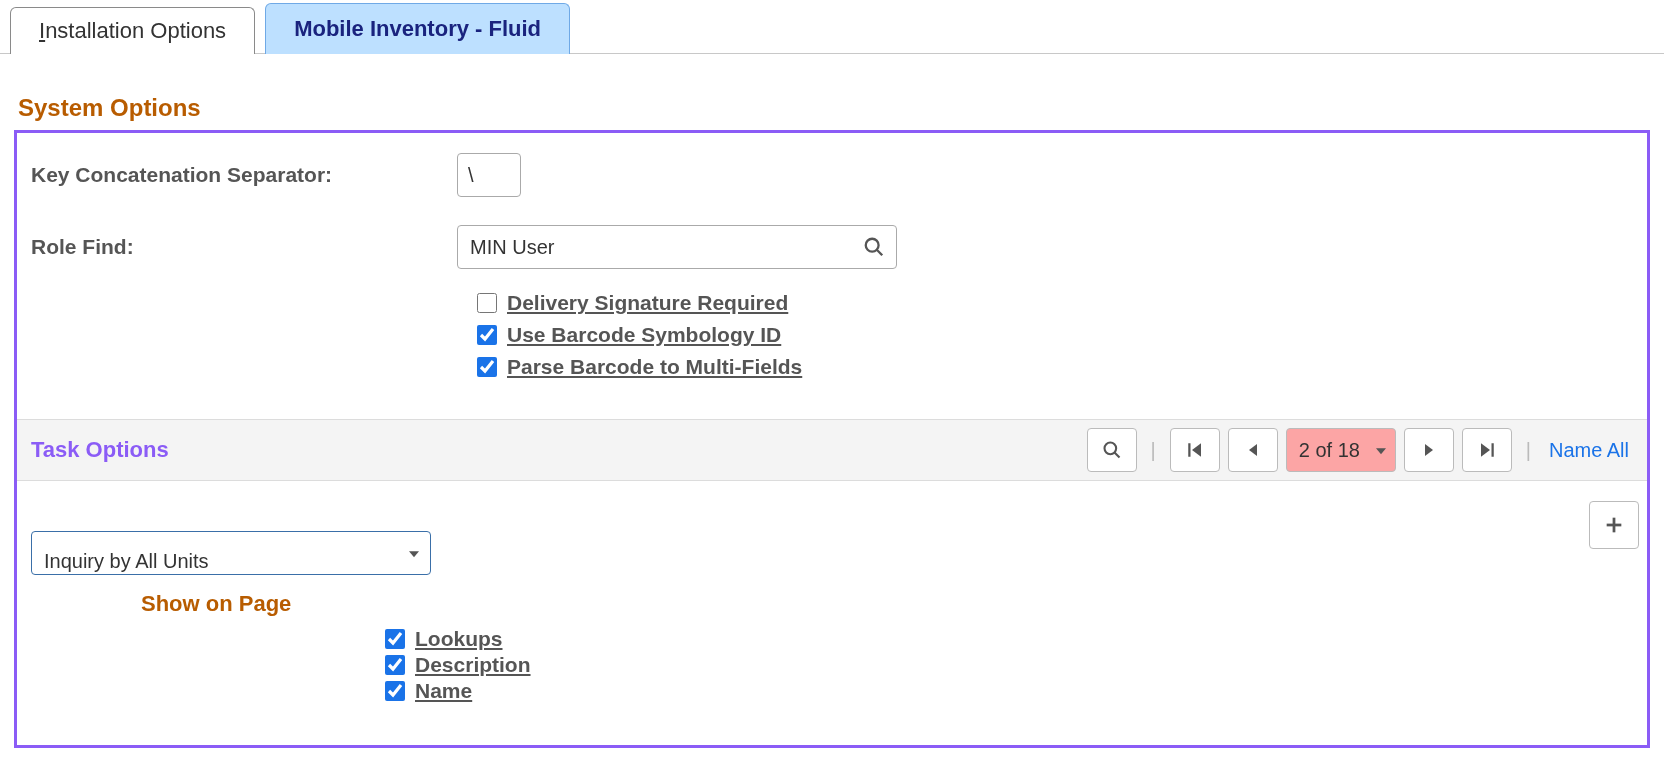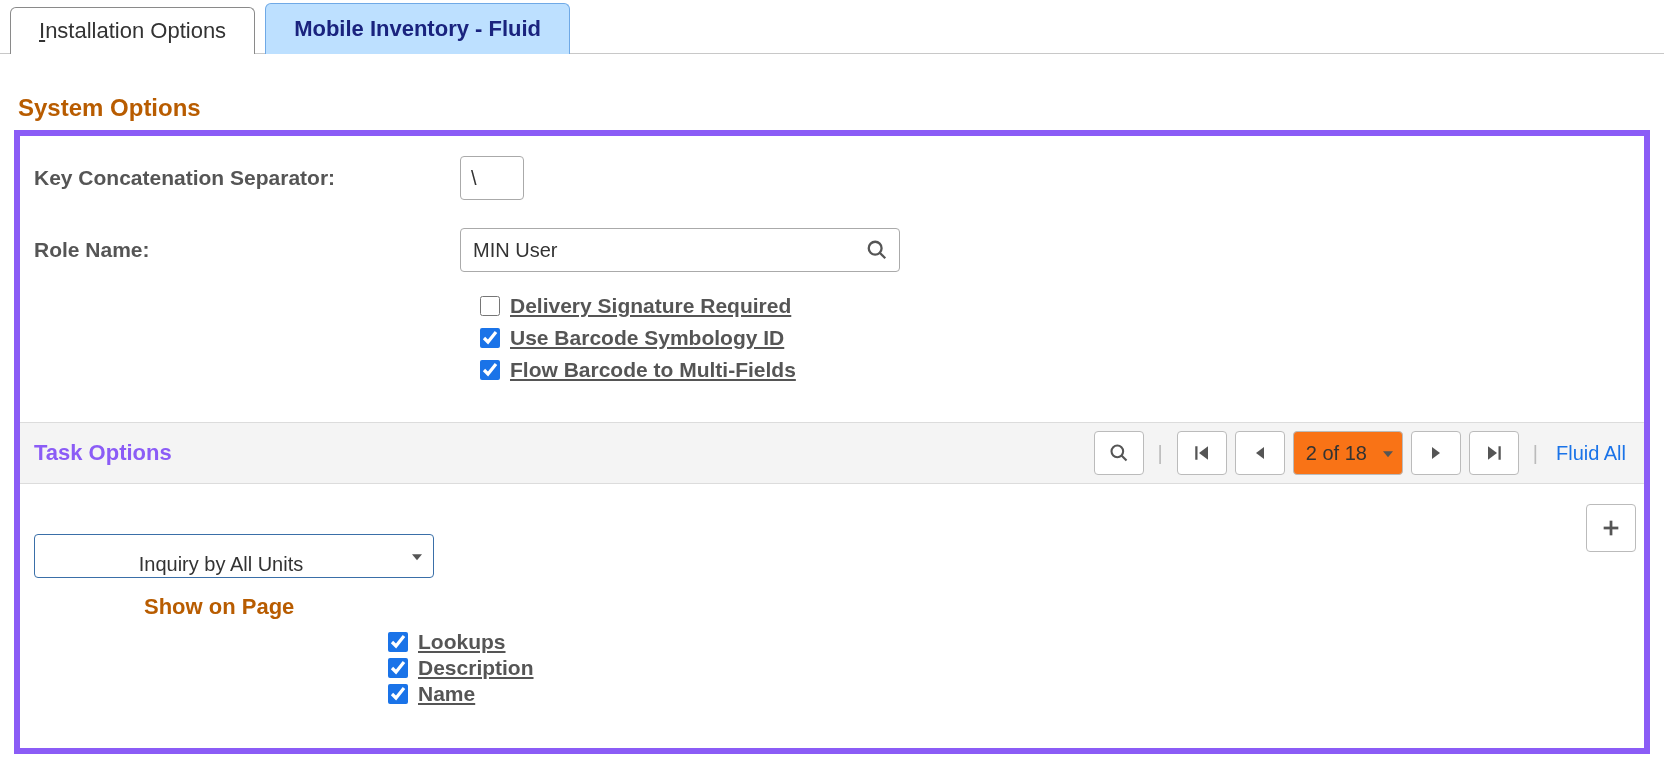--- a/index.html
+++ b/index.html
@@ -62,21 +62,21 @@
   }
   
   .section-title {
     font-size: 24px;
     font-weight: bold;
     color: #b85c00;
     margin: 40px 0 8px 18px;
   }
   
   .section-box {
-    border: 6px solid #8b5cf6;
+    border: 3px solid #8b5cf6;
     margin: 0 14px;
   }
   .field-row {
     display: flex;
     align-items: center;
     margin: 20px 0 0 0;
   }
   .field-label {
     font-size: 21px;
     font-weight: bold;
@@ -166,21 +166,21 @@
     justify-content: center;
     color: #555;
     cursor: pointer;
   }
   .pg-select {
     height: 44px;
     border: 1px solid #bbb;
     border-radius: 4px;
     font-size: 20px;
     padding: 0 34px 0 12px;
-    background: #f97316;
+    background: #fca5a5;
     -webkit-appearance: none;
     -moz-appearance: none;
     appearance: none;
     color: #333;
   }
   .pg-select-wrap {
     position: relative;
     display: inline-block;
   }
   .pg-select-wrap::after {
@@ -249,21 +249,20 @@
     height: 44px;
     border: 1px solid #3a6fa8;
     border-radius: 4px;
     font-size: 20px;
     padding: 15px 38px 0 12px;
     background: #fff;
     -webkit-appearance: none;
     -moz-appearance: none;
     appearance: none;
     color: #333;
-    text-align: center;
   }
   .tf-select-wrap::after {
     content: "";
     position: absolute;
     right: 12px;
     top: 50%;
     transform: translateY(-30%);
     border-left: 5px solid transparent;
     border-right: 5px solid transparent;
     border-top: 6px solid #555;
@@ -300,21 +299,21 @@
   <div class="section-title">System Options</div>
 
   <div class="section-box">
 
     <div class="field-row">
       <div class="field-label">Key Concatenation Separator:</div>
       <input class="short-input" type="text" value="\" style="">
     </div>
 
     <div class="field-row" style="margin-top:28px;">
-      <div class="field-label">Role Name:</div>
+      <div class="field-label">Role Find:</div>
       <div class="lookup-wrap">
         <input class="lookup-input" type="text" value="MIN User" style="">
         <span class="lookup-icon">
           <svg width="22" height="22" viewBox="0 0 24 24" fill="none" stroke="#555" stroke-width="2.5">
             <circle cx="10" cy="10" r="7"></circle>
             <line x1="21" y1="21" x2="15" y2="15"></line>
           </svg>
         </span>
       </div>
     </div>
@@ -323,21 +322,21 @@
       <label class="check-row">
         <input type="checkbox" style="">
         <span>Delivery Signature Required</span>
       </label>
       <label class="check-row">
         <input type="checkbox" checked="" style="">
         <span>Use Barcode Symbology ID</span>
       </label>
       <label class="check-row">
         <input type="checkbox" checked="" style="">
-        <span>Flow Barcode to Multi-Fields</span>
+        <span>Parse Barcode to Multi-Fields</span>
       </label>
     </div>
 
     <div class="taskopts-bar">
       <div class="taskopts-title">Task Options</div>
       <div class="taskopts-ctrls">
         <span class="pgbtn">
           <svg width="20" height="20" viewBox="0 0 24 24" fill="none" stroke="#555" stroke-width="2.5">
             <circle cx="10" cy="10" r="7"></circle>
             <line x1="21" y1="21" x2="15" y2="15"></line>
@@ -365,21 +364,21 @@
             <polygon points="6,3 6,21 18,12"></polygon>
           </svg>
         </span>
         <span class="pgbtn">
           <svg width="18" height="18" viewBox="0 0 24 24" fill="#555">
             <polygon points="4,3 4,21 16,12"></polygon>
             <rect x="18" y="3" width="3" height="18"></rect>
           </svg>
         </span>
         <span class="sep">|</span>
-        <span class="viewall">Fluid All</span>
+        <span class="viewall">Name All</span>
       </div>
     </div>
 
     <div class="task-body">
       <div class="addbtn">
         <svg width="22" height="22" viewBox="0 0 24 24" fill="none" stroke="#555" stroke-width="3">
           <line x1="12" y1="4" x2="12" y2="20"></line>
           <line x1="4" y1="12" x2="20" y2="12"></line>
         </svg>
       </div>

